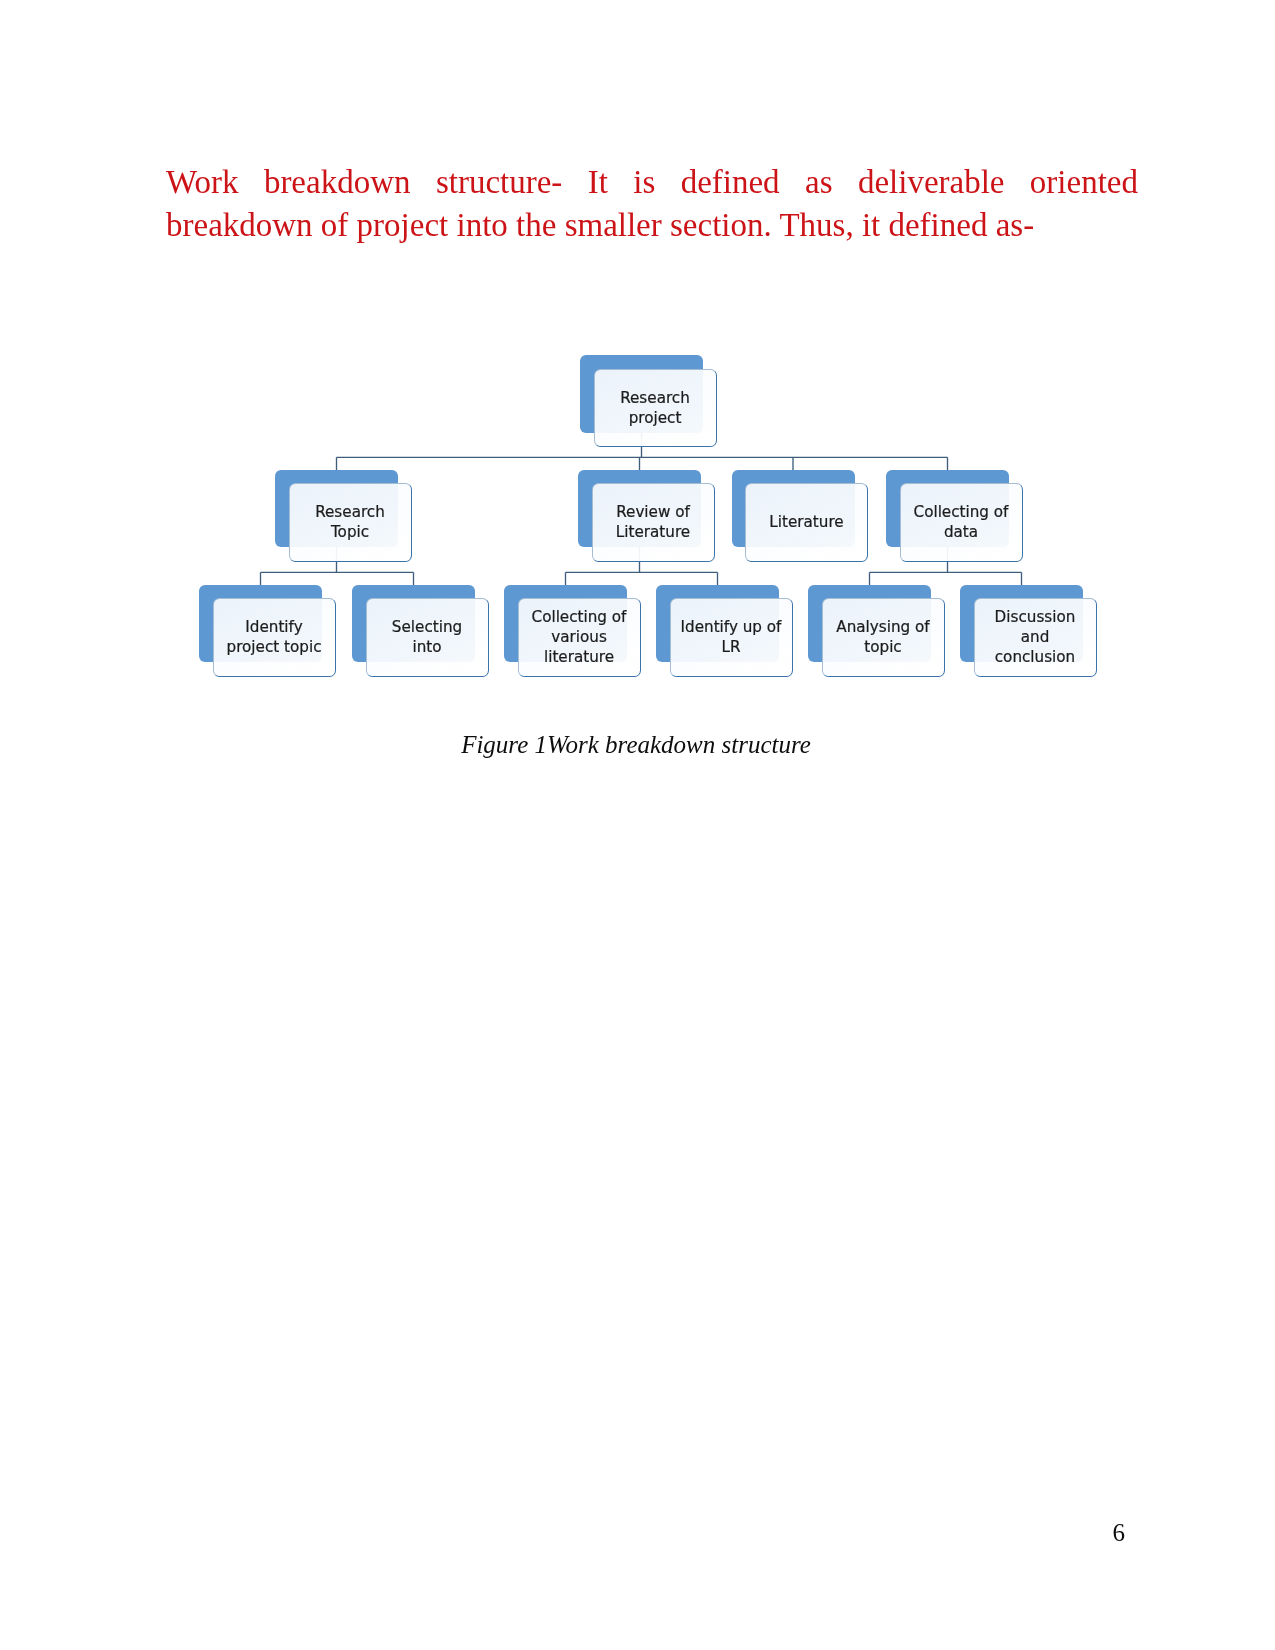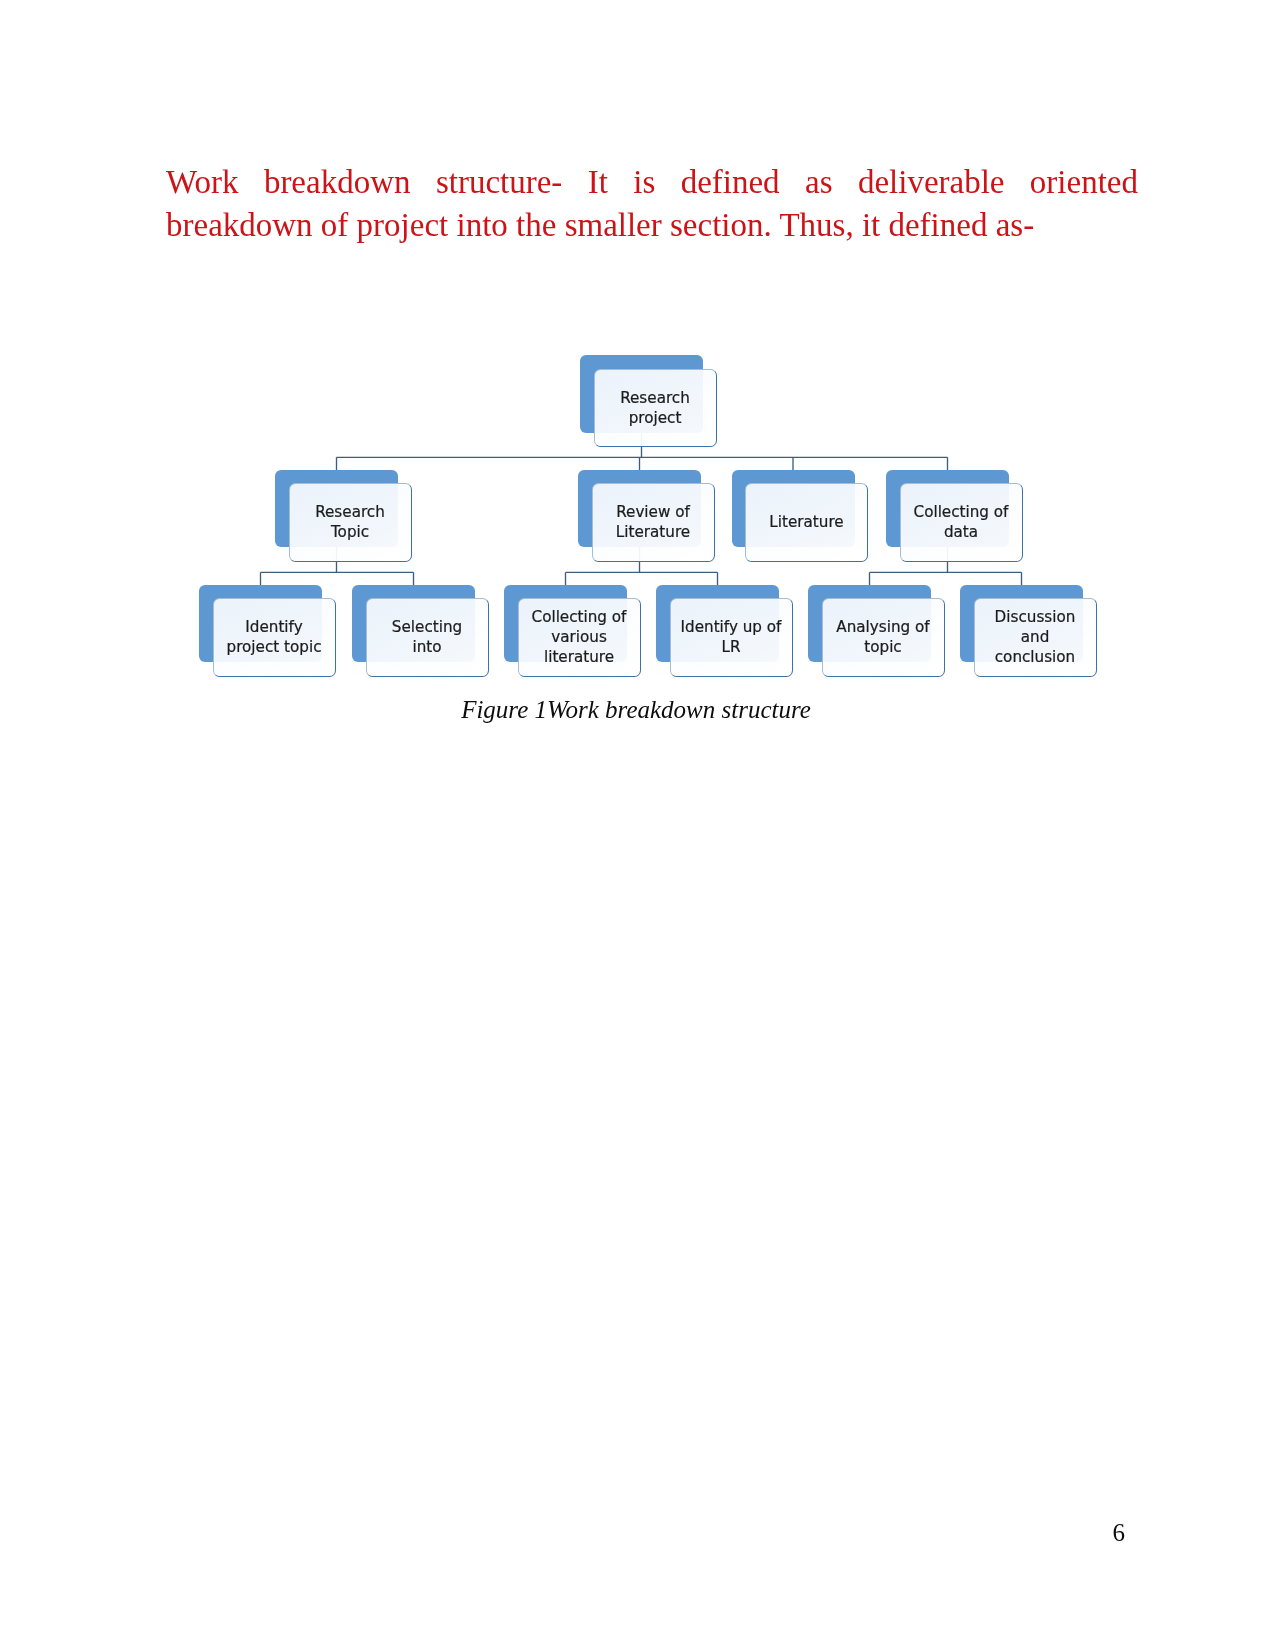--- a/index.html
+++ b/index.html
@@ -13,21 +13,21 @@
 
   
   .para {
     position:absolute; left:150px; top:145px; width:972px; margin:16px;
     color:#CC1418; font-size:33px; line-height:42.5px; text-align:justify;
     transform:translateZ(0);
   }
 
   
   .caption {
-    position:absolute; left:150px; top:696px; width:972px;
+    position:absolute; left:150px; top:731px; width:972px;
     text-align:center; font-style:italic; font-size:25px; color:#0d0d0d;
     transform:translateZ(0);
   }
 
   
   .pageno {
     position:absolute; left:1040px; top:1519px; width:85px;
     text-align:right; font-size:25px; color:#0d0d0d;
     transform:translateZ(0);
   }

